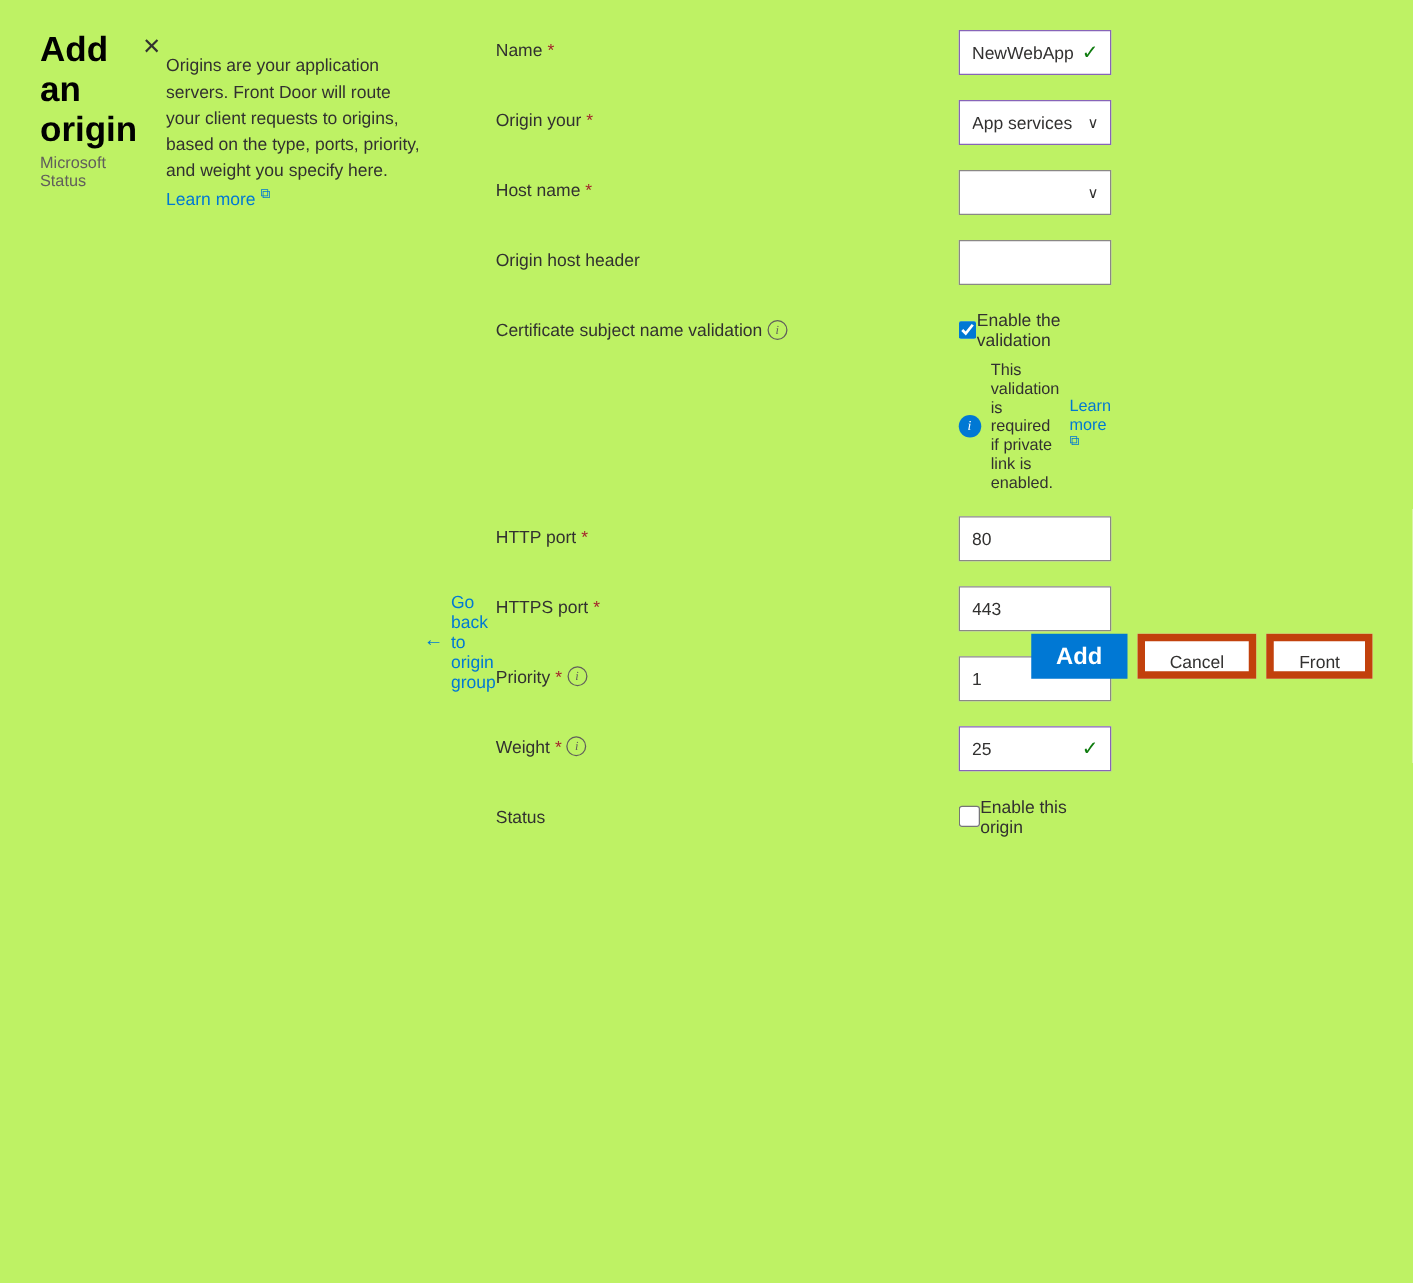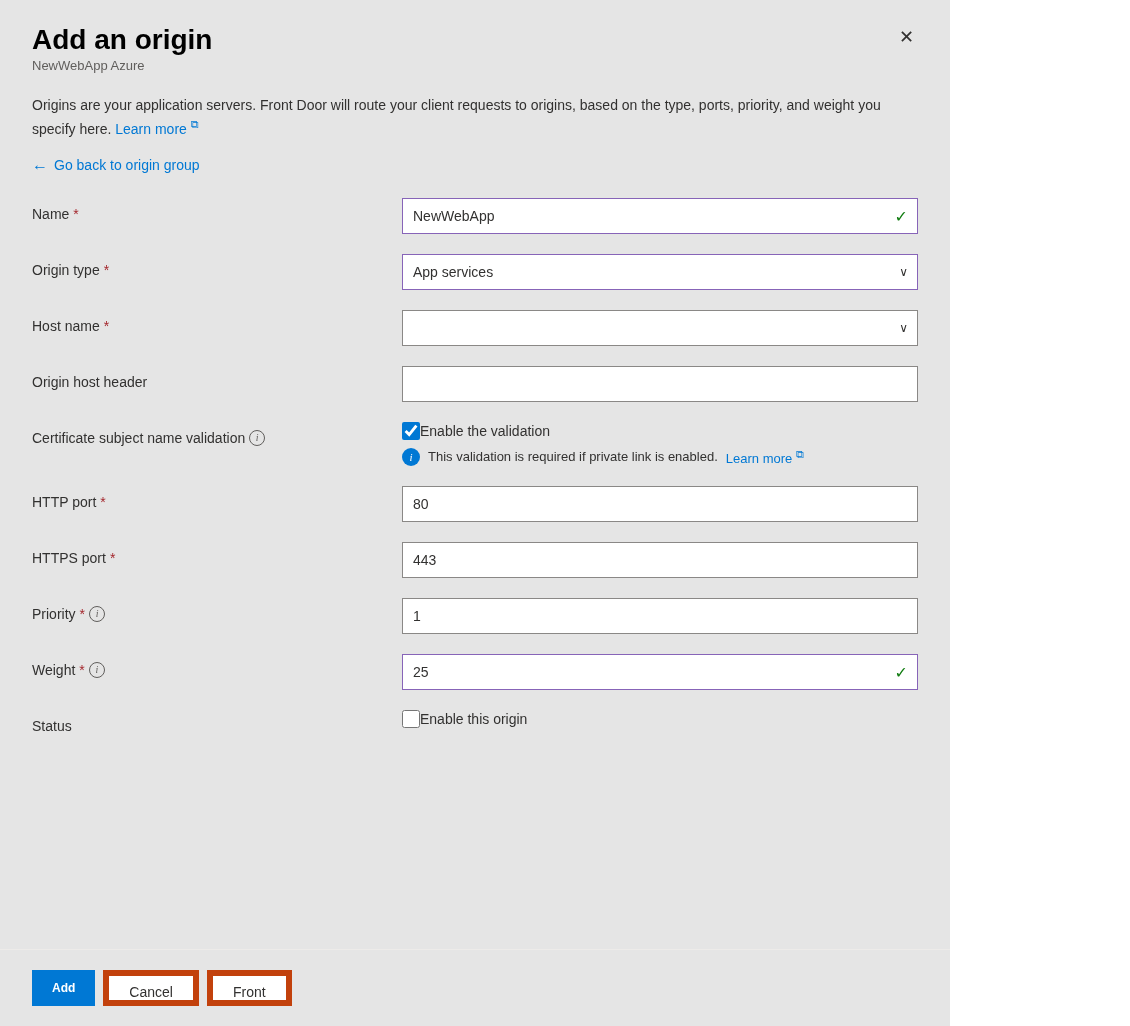--- a/index.html
+++ b/index.html
@@ -5,26 +5,26 @@
     * { box-sizing: border-box; margin: 0; padding: 0; }
     body {
       font-family: 'Segoe UI', Arial, sans-serif;
       font-size: 14px;
       color: #323130;
       background: #fff;
       width: 1130px;
       min-height: 1026px;
     }
     .dialog {
-      width: 950px;
+      width: 1130px;
       min-height: 1026px;
-      background: #e5e5e5;
+      background: #bef264;
       padding: 24px 32px 0 32px;
       display: flex;
-      flex-direction: column;
+      flex-direction: row;
     }
     .header {
       display: flex;
       justify-content: space-between;
       align-items: flex-start;
       margin-bottom: 4px;
     }
     .title {
       font-size: 28px;
       font-weight: 600;
@@ -209,21 +209,21 @@
       display: flex;
       align-items: center;
       gap: 8px;
       padding: 20px 0;
     }
     .btn-add {
       background: #0078d4;
       color: #fff;
       border: none;
       padding: 8px 20px;
-      font-size: 12px;
+      font-size: 19px;
       font-weight: 600;
       cursor: pointer;
       height: 36px;
     }
     .btn-secondary {
       background: #fff;
       color: #323130;
       border: 6px solid #c2410c;
       padding: 8px 20px;
       font-size: 14px;
@@ -235,21 +235,21 @@
       vertical-align: super;
     }
   </style>
 </head>
 <body>
 
 <div class="dialog">
   <div class="header">
     <div>
       <div class="title">Add an origin</div>
-      <div class="subtitle">NewWebApp Azure</div>
+      <div class="subtitle">Microsoft Status</div>
     </div>
     <button class="close-btn">✕</button>
   </div>
 
   <div class="description">
     <span>Origins are your application servers. Front Door will route your client requests to origins, based on the type, ports, priority, and weight you specify here.</span>
     <a href="#">
       <span>Learn more</span>
       <span class="external-icon">⧉</span>
     </a>
@@ -270,21 +270,21 @@
       <div class="form-control">
         <div class="input-with-check">
           <input class="text-input" type="text" value="NewWebApp" style="">
           <span class="check-icon">✓</span>
         </div>
       </div>
     </div>
 
     <div class="form-row">
       <div class="form-label">
-        <span>Origin type</span>
+        <span>Origin your</span>
         <span class="required-star">*</span>
       </div>
       <div class="form-control">
         <div class="select-wrapper">
           <select class="select-input">
             <option>App services</option>
           </select>
           <span class="select-arrow">∨</span>
         </div>
       </div>

